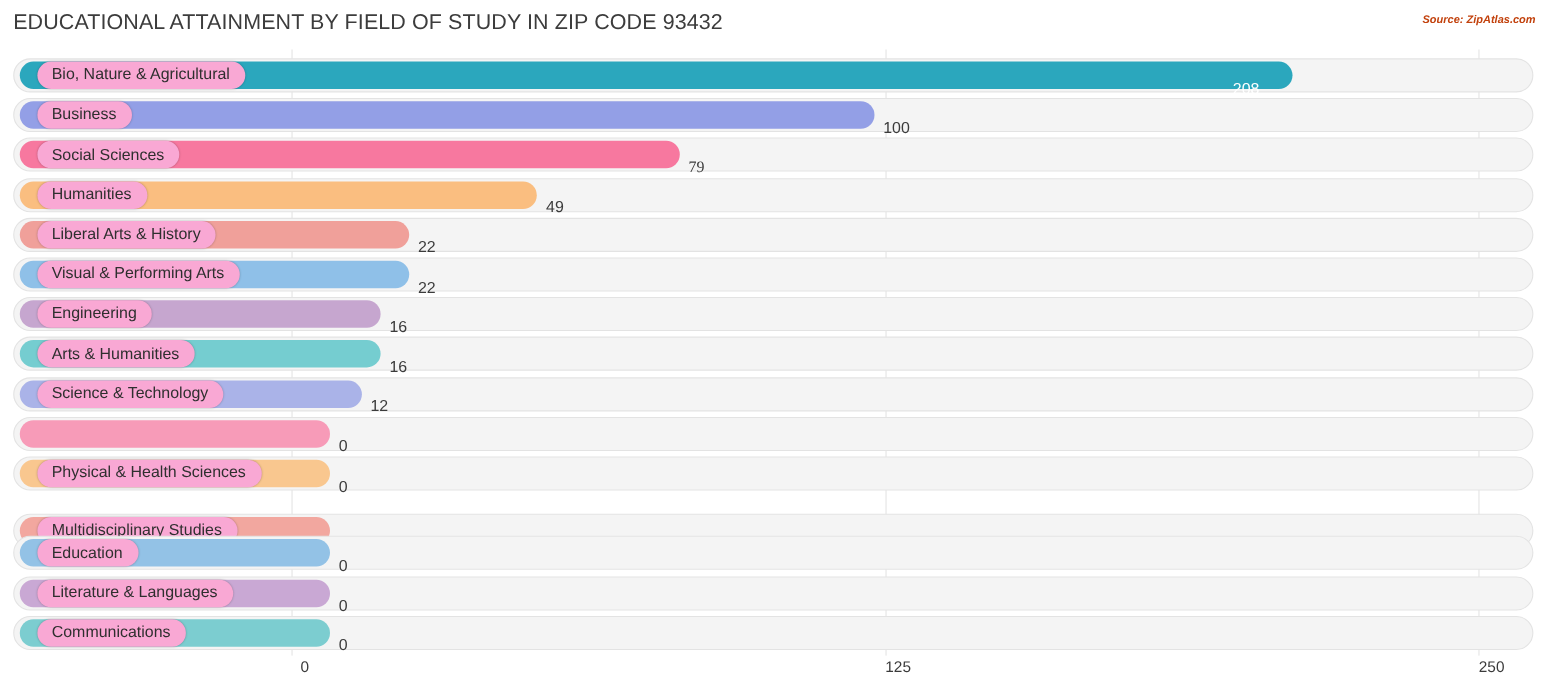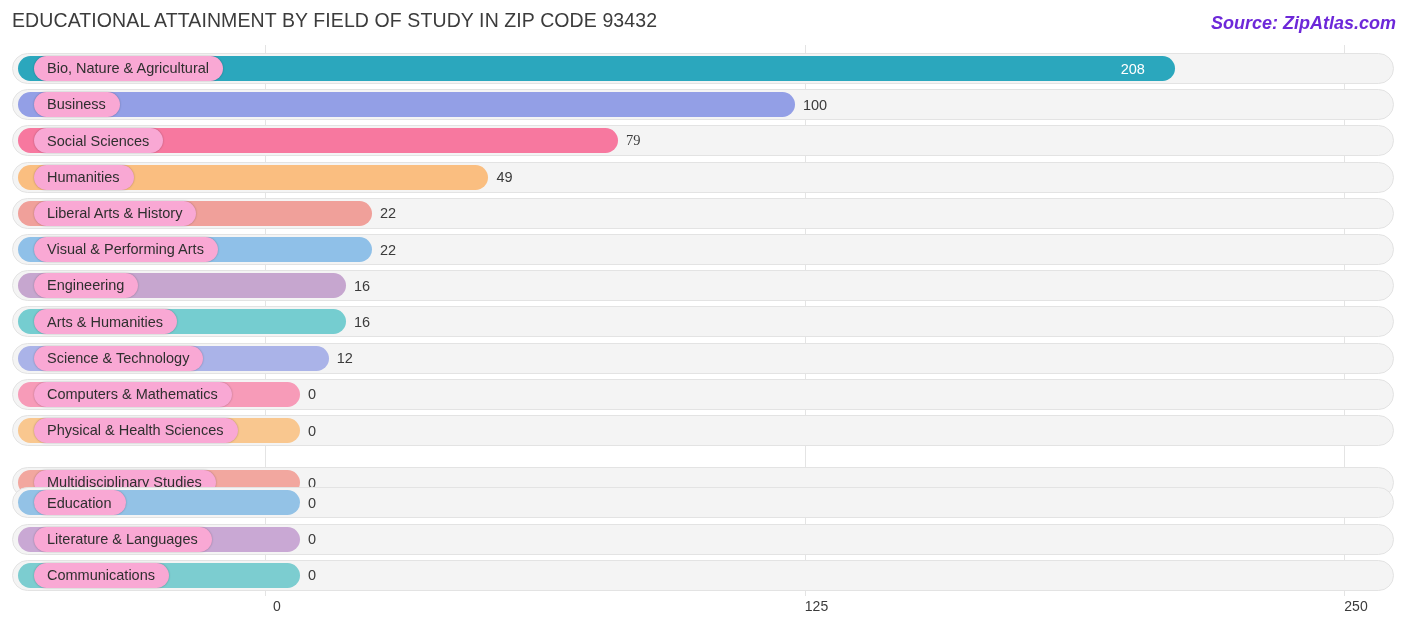--- a/index.html
+++ b/index.html
@@ -34,24 +34,24 @@
     font-size: 19.5px;
     letter-spacing: 0.1px;
     color: #3c3c3c;
     font-weight: 400;
     white-space: nowrap;
   }
   .source-note {
     position: absolute;
     right: 10px;
     top: 13px;
-    font-size: 18px;
+    font-size: 10px;
     font-style: italic;
     font-weight: bold;
-    color: #6d28d9;
+    color: #c2410c;
     white-space: nowrap;
   }
   
   .plot {
     position: absolute;
     left: 0;
     top: 45px;
     width: 1406px;
     height: 551px;
   }
@@ -118,21 +118,21 @@
     white-space: nowrap;
   }
   .label-pill span {
     font-size: 14.5px;
     color: #2f2f2f;
     line-height: 1;
   }
   
   .value {
     position: absolute;
-    top: 0;
+    top: 12px;
     height: 31px;
     display: flex;
     align-items: center;
     font-size: 14.5px;
     white-space: nowrap;
     text-align: right;
   }
   .value.outside {
     color: #3b3b3b;
   }
@@ -241,23 +241,20 @@
           <div class="track"></div>
           <div class="bar" style="width: 310.792px; background: rgb(170, 179, 232);"></div>
           <div class="label-pill">
             <span>Science &amp; Technology</span>
           </div>
           <div class="value outside" style="left: 324.792px;">12</div>
         </div>
         <div class="row" style="top: 333.8px;">
           <div class="track"></div>
           <div class="bar" style="width: 282px; background: rgb(247, 155, 184);"></div>
-          <div class="label-pill">
-            <span>Computers &amp; Mathematics</span>
-          </div>
           <div class="value outside" style="left: 296px;">0</div>
         </div>
         <div class="row" style="top: 370px;">
           <div class="track"></div>
           <div class="bar" style="width: 282px; background: rgb(249, 199, 143);"></div>
           <div class="label-pill">
             <span>Physical &amp; Health Sciences</span>
           </div>
           <div class="value outside" style="left: 296px;">0</div>
         </div>

